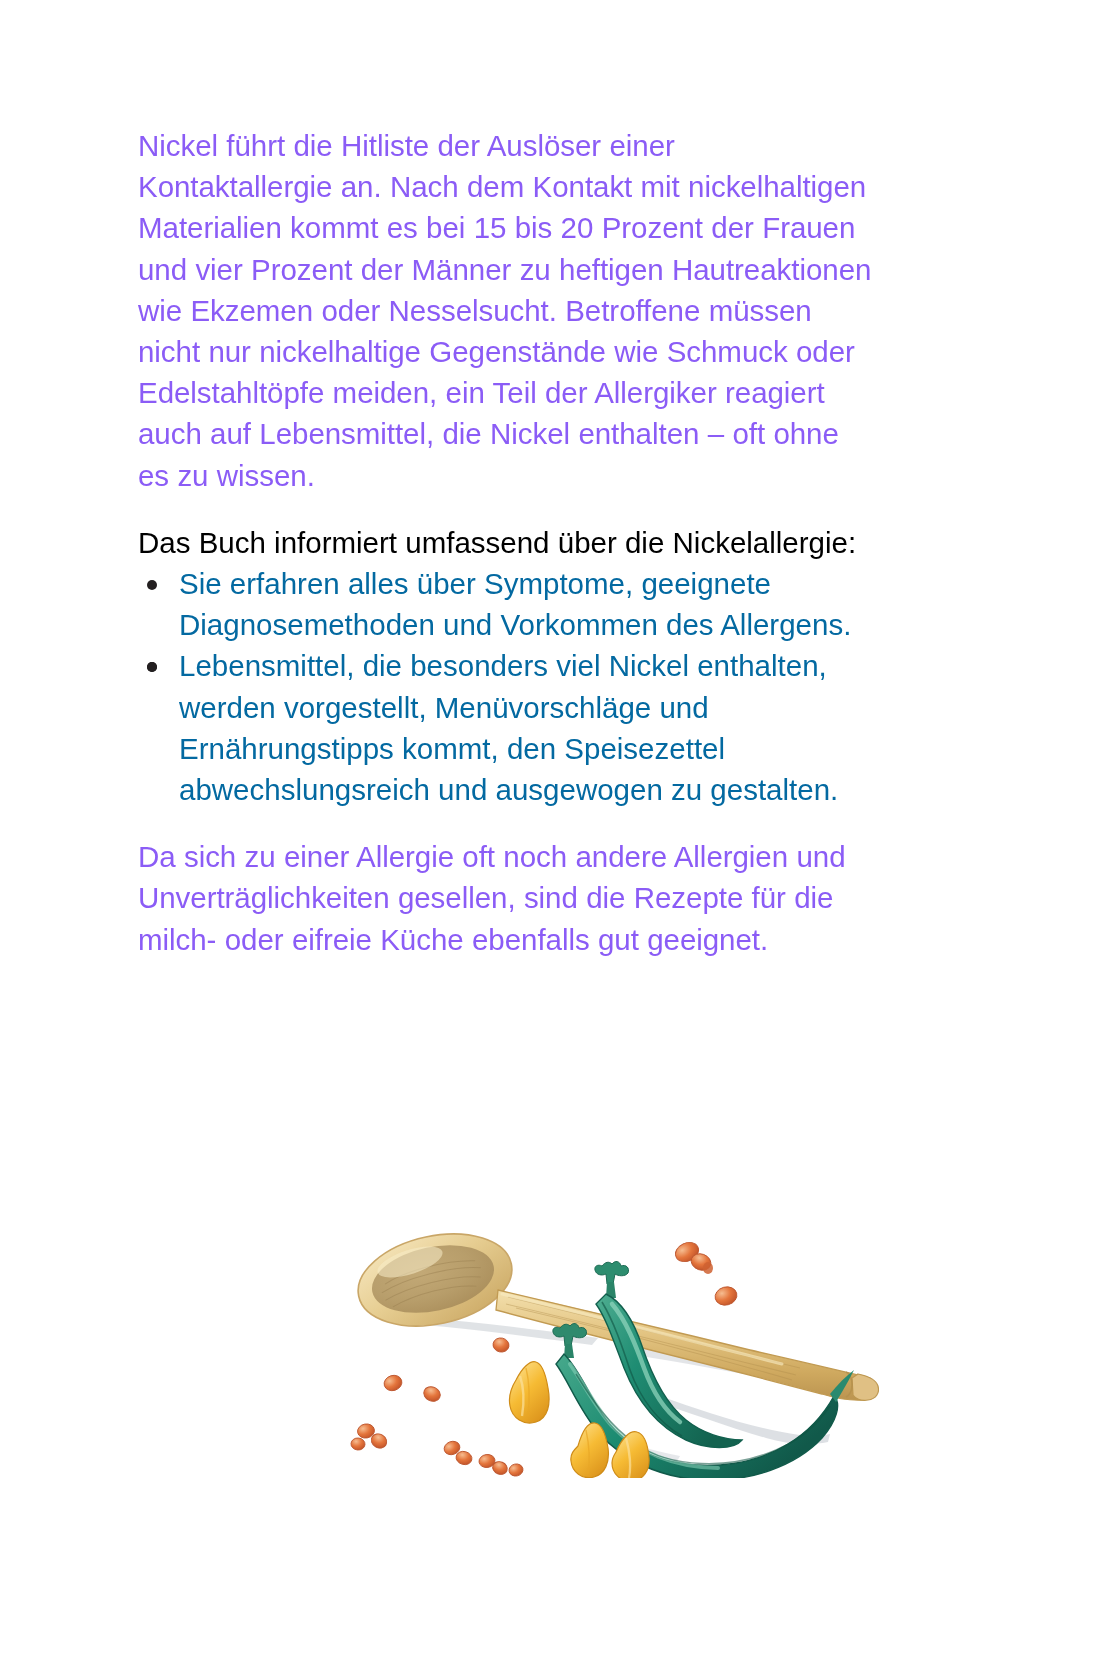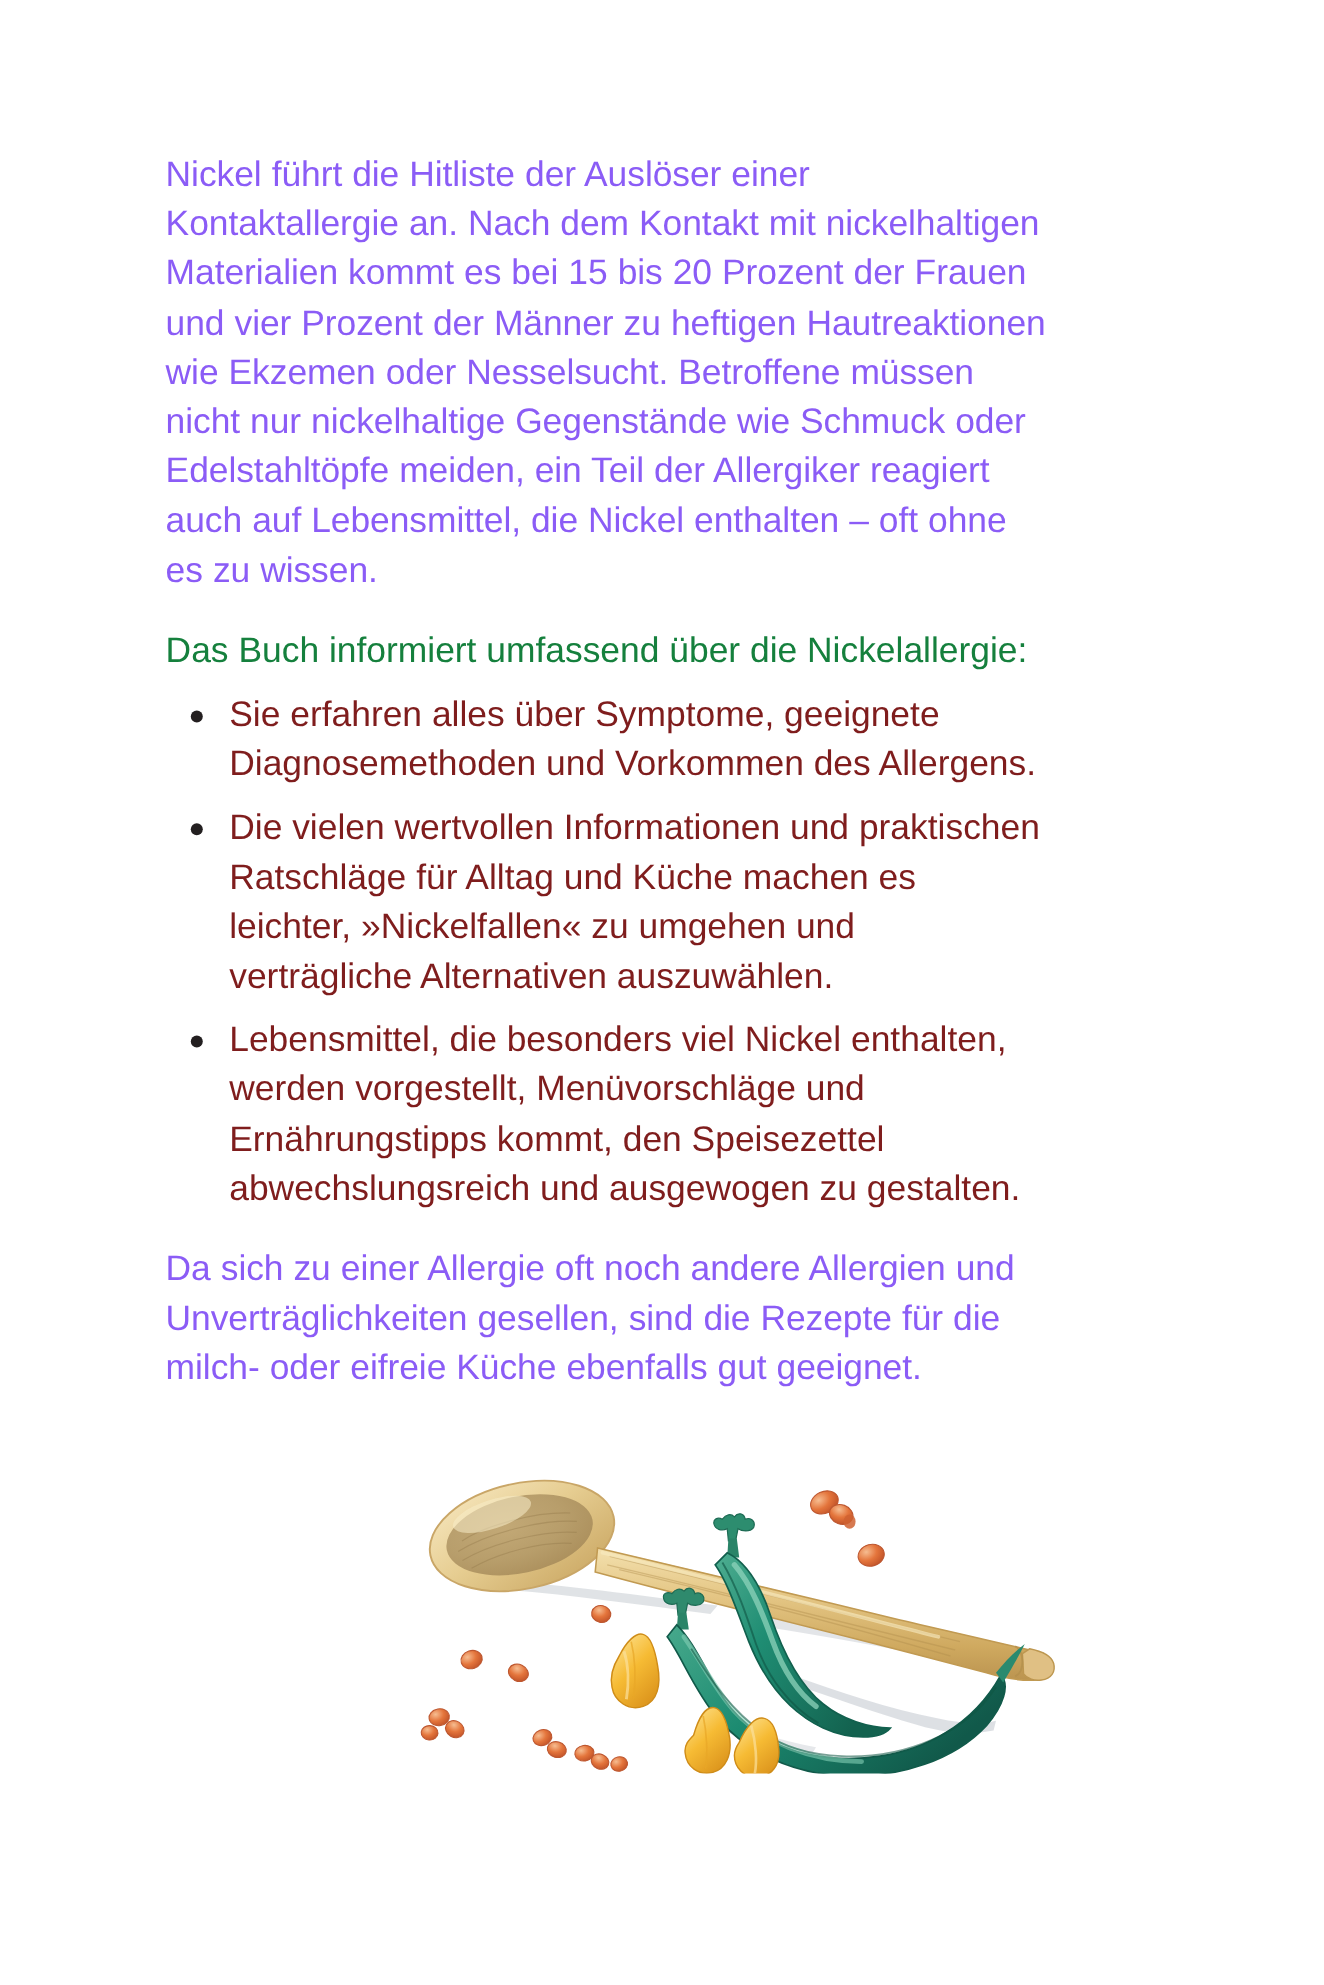--- a/index.html
+++ b/index.html
@@ -25,35 +25,35 @@
     color:#8b5cf6;
     font-weight:400;
     width:735px;
     word-spacing:0.2px;
   }
   .lead-in{
     font-size:29.5px;
     line-height:41.2px;
     margin:0;
     width:735px;
-    color:#15803d;
+    color:#000000;
   }
   ul.bullets{
     list-style:none;
     margin:0 0 26px 0;
     padding:0;
     width:745px;
   }
   ul.bullets li{
     position:relative;
     font-size:29.5px;
     line-height:41.2px;
     padding-left:41px;
-    margin:12px;
-    color:#7f1d1d;
+    margin:0;
+    color:#0369a1;
   }
   ul.bullets li .dot{
     position:absolute;
     left:9px;
     top:17px;
     width:10px;height:10px;
     border-radius:50%;
     background:#231f20;
     display:block;
   }
@@ -76,21 +76,20 @@
 
   <p class="lead-in">Das Buch informiert umfassend über die Nickelallergie:</p>
 
   <ul class="bullets">
     <li>
       <span class="dot"></span>
       <span>Sie erfahren alles über Symptome, geeignete Diagnosemethoden und Vorkommen des Allergens.</span>
     </li>
     <li>
       <span class="dot"></span>
-      <span>Die vielen wertvollen Informationen und praktischen Ratschläge für Alltag und Küche machen es leichter, »Nickelfallen« zu umgehen und verträgliche Alternativen auszuwählen.</span>
     </li>
     <li>
       <span class="dot"></span>
       <span>Lebensmittel, die besonders viel Nickel enthalten, werden vorgestellt, Menüvorschläge und Ernährungstipps kommt, den Speisezettel abwechslungsreich und ausgewogen zu gestalten.</span>
     </li>
   </ul>
 
 
   <p class="para">Da sich zu einer Allergie oft noch andere Allergien und Unverträglichkeiten gesellen, sind die Rezepte für die milch- oder eifreie Küche ebenfalls gut geeignet.</p>
 

